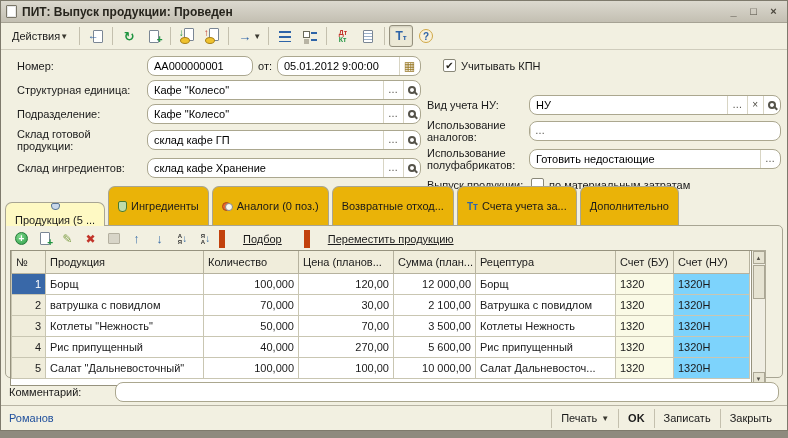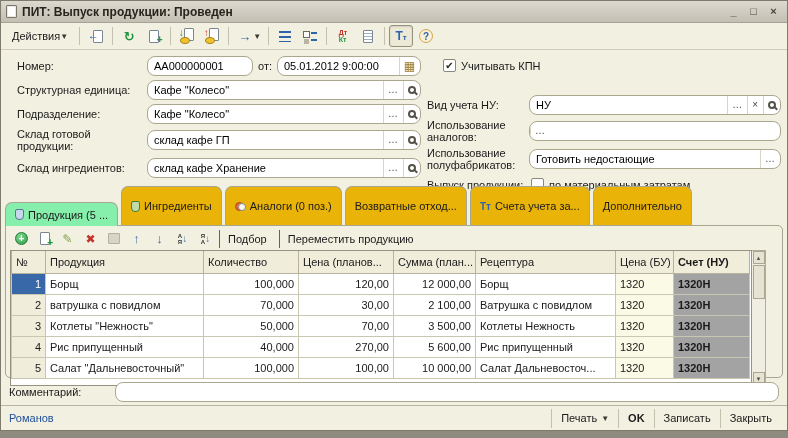--- a/index.html
+++ b/index.html
@@ -68,21 +68,21 @@
   .cal { color:#9A7A28; font-size:12px; }
   .cb { width:13px; height:13px; border:1px solid #8A8878; border-radius:2px; background:#fff;
     display:inline-flex; align-items:center; justify-content:center; font-size:10px; color:#26241C; flex:0 0 13px; }
   .cb.checked::after { content:"✔"; }
   .cb-row { display:flex; align-items:center; gap:5px; }
 
   
   .tabs { display:flex; gap:3px; padding:0 4px; align-items:flex-end; height:24px; }
   .tab { height:39px; border:1px solid #A8A593; border-bottom:none; border-radius:7px 7px 0 0;
     padding:0 9px; display:flex; align-items:center; gap:4px; background:#eab308; white-space:nowrap; }
-  .tab.active { background:#86efac; height:24px; margin-bottom:-1px; z-index:2; position:relative; }
+  .tab.active { background:#fef9c3; height:24px; margin-bottom:-1px; z-index:2; position:relative;flex-direction:column; }
   .jar { width:9px; height:11px; border-radius:2px 2px 4px 4px; border:1px solid #5A7694; background:#C8D8EA; }
   .jar.green { border-color:#4A7A30; background:#BFDCA8; }
   .circ2 { width:11px; height:9px; position:relative; }
   .circ2::before { content:""; position:absolute; left:0; top:0; width:7px; height:7px; border-radius:50%;
     background:#E86830; border:1px solid #A84818; }
   .circ2::after { content:""; position:absolute; right:0; bottom:0; width:6px; height:6px; border-radius:50%;
     background:#F8F8F0; border:1px solid #888; }
   .tt-ic { color:#2E64A8; font-weight:bold; font-size:10px; }
 
   
@@ -92,37 +92,37 @@
   .it-btn { width:19px; height:18px; display:flex; align-items:center; justify-content:center; border-radius:2px; }
   .add-c { width:13px; height:13px; border-radius:50%; background:radial-gradient(circle at 35% 30%,#7ED88A,#2E9E4A);
     border:1px solid #237A38; color:#fff; font-weight:bold; font-size:10px; display:flex; align-items:center; justify-content:center; }
   .pencil { color:#7E9E46; font-size:12px; }
   .delx { color:#C2342A; font-weight:bold; font-size:12px; }
   .fin { width:12px; height:11px; background:#D8D5C8; border:1px solid #B4B0A0; border-radius:1px; }
   .ud { color:#3A6EA8; font-weight:bold; font-size:13px; }
   .sortbox { display:flex; align-items:center; }
   .sortbox .lets { display:flex; flex-direction:column; font-size:6px; line-height:6px; font-weight:bold; color:#333; }
   .sortbox .sarr { color:#3A6EA8; font-weight:bold; font-size:10px; }
-  .txtbtn { padding:1px 8px; border-left:1px solid #c2410c; height:18px; display:flex; align-items:center; }
+  .txtbtn { padding:1px 18px; border-left:6px solid #c2410c; height:18px; display:flex; align-items:center;text-decoration:underline; }
 
   
   .grid-zone { display:flex; margin-top:1px; }
   .grid-wrap { width:742px; height:136px; background:#fff; border:1px solid #96927E; overflow:hidden; }
   table.grid { border-collapse:collapse; table-layout:fixed; width:738px; }
   .grid th { background:#F0EDDB; border:1px solid #B6B29E; border-top:none; font-weight:normal;
     text-align:left; padding:3px 4px; height:22px; white-space:nowrap; overflow:hidden; }
   .grid td { border:1px solid #C9C6B2; padding:2px 4px; height:21px; background:#fff;
     white-space:nowrap; overflow:hidden; }
   .grid .c0 { width:34px; } .grid .c1 { width:158px; } .grid .c2 { width:95px; }
   .grid .c3 { width:95px; } .grid .c4 { width:82px; } .grid .c5 { width:140px; }
-  .grid .c6 { width:58px; } .grid .c7 { width:76px;font-weight:bold; }
+  .grid .c6 { width:58px; } .grid .c7 { width:76px; }
   .grid td.c0 { background:#F0EDDB; text-align:right; }
   .grid td.c2, .grid td.c3, .grid td.c4 { text-align:right; }
   .grid td.c6 { background:#FAFAE6; }
-  .grid td.c7 { background:#a3a3a3; }
+  .grid td.c7 { background:#7dd3fc; }
   .grid td.sel { background:#3968A8; color:#fff; }
   .vscroll { width:14px; height:136px; background:#F0EEE3; border:1px solid #B0AC9A; border-left:none;
     display:flex; flex-direction:column; align-items:center; }
   .sc-btn { width:12px; height:13px; background:#E6E3D2; border:1px solid #AAA694; font-size:6px;
     color:#55524A; display:flex; align-items:center; justify-content:center; }
   .sc-thumb { width:12px; height:34px; background:#E6E3D2; border:1px solid #AAA694; margin-top:1px; }
   .sc-spacer { flex:1; }
 
   
   .comment-row { display:flex; align-items:center; padding:4px 8px 3px 8px; }
@@ -392,21 +392,21 @@
       <div class="grid-wrap">
         <table class="grid">
           <thead>
             <tr>
               <th class="c0">№</th>
               <th class="c1">Продукция</th>
               <th class="c2">Количество</th>
               <th class="c3">Цена (планов...</th>
               <th class="c4">Сумма (план...</th>
               <th class="c5">Рецептура</th>
-              <th class="c6">Цена (БУ)</th>
+              <th class="c6">Счет (БУ)</th>
               <th class="c7">Счет (НУ)</th>
             </tr>
           </thead>
           <tbody>
               <tr>
                 <td class="c0 sel">1</td>
                 <td class="c1">Борщ</td>
                 <td class="c2">100,000</td>
                 <td class="c3">120,00</td>
                 <td class="c4">12 000,00</td>

